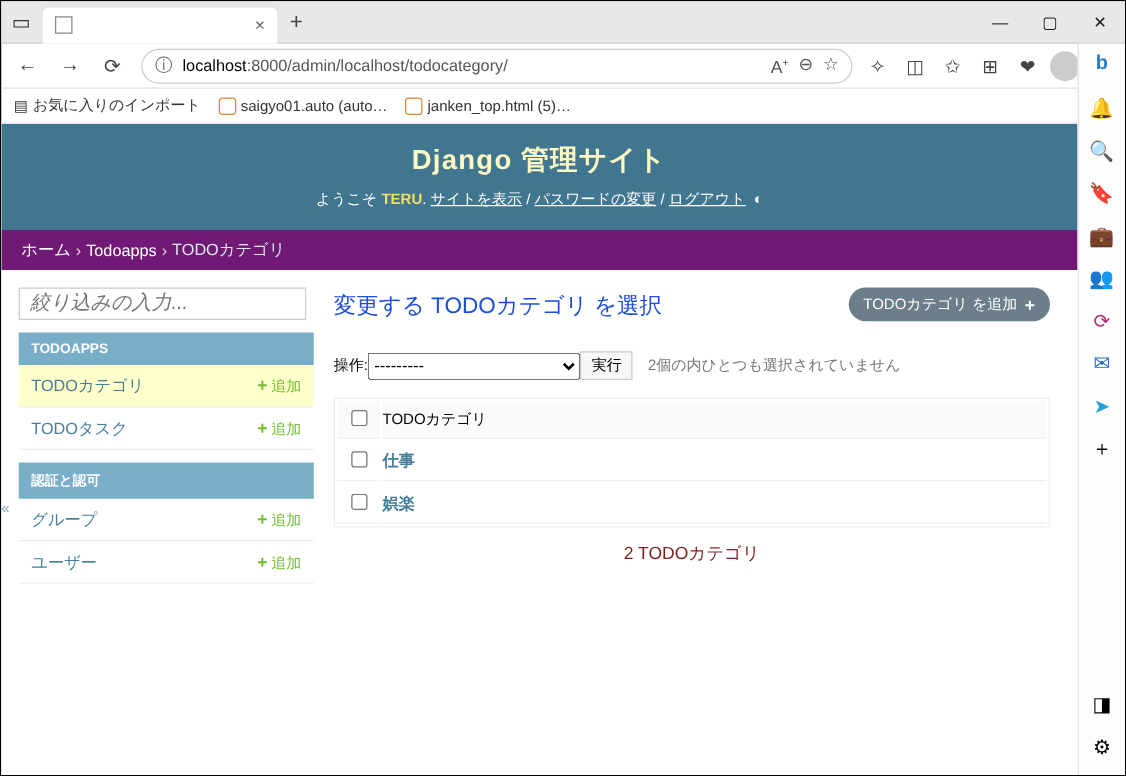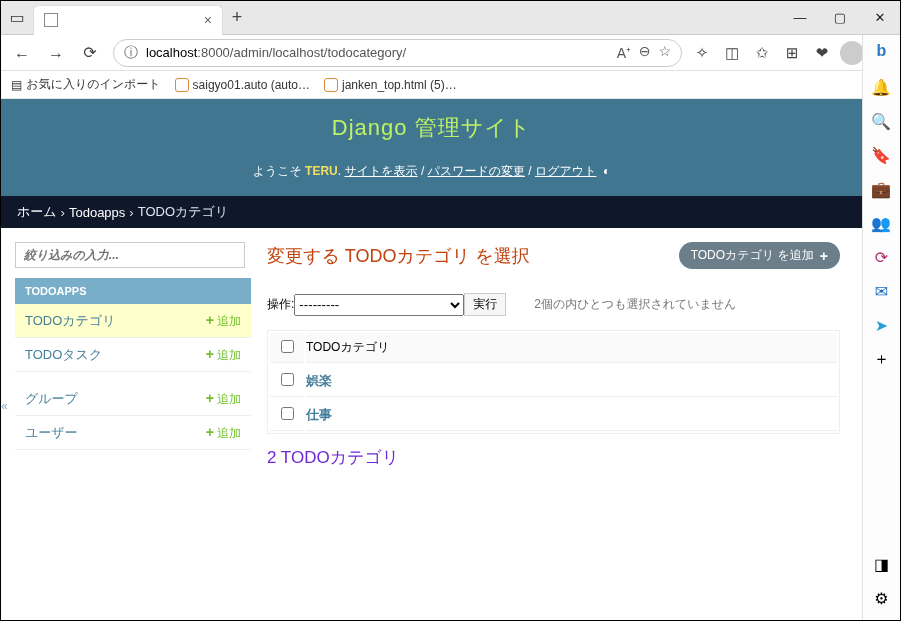--- a/index.html
+++ b/index.html
@@ -35,61 +35,61 @@
 .edge-sidebar { position: absolute; right: 0; top: 34px; width: 38px; bottom: 0; border-left: 1px solid #e0e0e0; background: #fdfdfd; display: flex; flex-direction: column; align-items: center; padding-top: 4px; gap: 14px; }
 .edge-sidebar .es-icon { width: 20px; height: 20px; display: flex; justify-content: center; align-items: center; font-size: 16px; }
 .edge-sidebar .es-bottom { margin-top: auto; margin-bottom: 12px; display: flex; flex-direction: column; gap: 14px; align-items: center; }
 .bing { width: 24px; height: 24px; border-radius: 50%; display: flex; justify-content: center; align-items: center; font-size: 16px; font-weight: bold; color: #2a7bc4; }
 
 
 .content { position: absolute; left: 0; top: 98px; right: 38px; bottom: 0; background: #fff; overflow: hidden; }
 
 
 .dj-header { background: #417690; color: #fff; text-align: center; padding: 14px 0 16px; }
-.dj-header h1 { font-size: 22px; font-weight: 400; color: #bef264; letter-spacing: 1px; }
-.dj-user { font-size: 12px; margin-top: 20px; color: #fff; }
+.dj-header h1 { font-size: 22px; font-weight: 700; color: #fef9c3; letter-spacing: 1px; }
+.dj-user { font-size: 12px; margin-top: 8px; color: #fff; }
 .dj-user a { color: #fff; text-decoration: underline; }
 .dj-user .username { color: #f5dd5d; font-weight: 600; }
 
 
-.breadcrumbs { background: #0f172a; height: 32px; display: flex; align-items: center; padding: 0 16px; font-size: 13px; color: #fff; }
+.breadcrumbs { background: #701a75; height: 32px; display: flex; align-items: center; padding: 0 16px; font-size: 13px; color: #fff; }
 .breadcrumbs a { color: #fff; text-decoration: none; }
 .breadcrumbs .sep { margin: 0 4px; color: #ddd; }
 .breadcrumbs .current { color: #dce6ec; }
 
 
 .dj-body { display: flex; }
 .sidebar { width: 250px; padding: 14px 0 0 14px; }
-.filter-input { width: 230px; height: 26px; border: 1px solid #ccc; padding: 0 8px; font-size: 12px; color: #999; font-style: italic; font-weight: bold; }
+.filter-input { width: 230px; height: 26px; border: 1px solid #ccc; padding: 0 8px; font-size: 16px; color: #999; font-style: italic; }
 .module { margin-top: 10px; }
 .module-header { background: #79aec8; color: #fff; font-size: 11px; font-weight: bold; padding: 7px 10px; text-transform: uppercase; }
 .module-row { display: flex; justify-content: space-between; align-items: center; padding: 0 10px; height: 34px; border-bottom: 1px solid #eee; font-size: 13px; }
 .module-row.selected { background: #ffffcc; }
 .module-row a.name { color: #447e9b; text-decoration: none; }
 .module-row .add { color: #70bf2b; font-size: 12px; }
 .module-row .add::before { content: "+"; font-weight: bold; margin-right: 3px; font-size: 14px; }
 
 
 .main-panel { flex: 1; padding: 14px 22px 14px 16px; }
 .main-top { display: flex; justify-content: space-between; align-items: center; }
-.main-title { font-size: 18px; font-weight: 400; color: #c2410c; }
+.main-title { font-size: 18px; font-weight: 400; color: #1d4ed8; }
 .add-btn { background: #6b7e8a; color: #fff; border: none; border-radius: 14px; padding: 5px 12px; font-size: 12px; display: flex; align-items: center; gap: 6px; }
 .add-btn .plus { font-size: 14px; font-weight: bold; }
 
 .actions { margin-top: 24px; display: flex; align-items: center; font-size: 12px; }
 .actions select { width: 170px; height: 22px; }
 .actions .go { border: 1px solid #ccc; background: #f7f7f7; padding: 2px 8px; font-size: 12px; }
-.actions .sel-text { color: #777; margin-left: 28px; }
+.actions .sel-text { color: #777; margin-left: 12px; }
 
 .obj-table { margin-top: 14px; width: 100%; border: 1px solid #eee; }
 .obj-table th { text-align: left; background: #fafafa; font-size: 12px; font-weight: 400; height: 30px; border-bottom: 1px solid #eee; }
 .obj-table td { height: 32px; border-bottom: 1px solid #eee; font-size: 13px; }
 .obj-table .chk { width: 34px; text-align: center; }
 .obj-table a { color: #447e9b; text-decoration: none; font-weight: 600; }
-.count { margin-top: 12px; font-size: 17px; color: #6d28d9; }
+.count { margin-top: 12px; font-size: 14px; color: #7f1d1d; text-align: center; }
 
 .collapse-handle { position: absolute; left: 0; top: 300px; font-size: 12px; color: #79aec8; }
 </style>
 </head>
 <body>
 
 <div class="titlebar">
   <div class="tab-strip-icon">▭</div>
   <div class="browser-tab">
     <span class="favicon"></span>
@@ -185,20 +185,21 @@
         <div class="module-row selected">
           <a class="name">TODOカテゴリ</a>
           <span class="add">追加</span>
         </div>
         <div class="module-row">
           <a class="name">TODOタスク</a>
           <span class="add">追加</span>
         </div>
       </div>
       <div class="module">
+        <div class="module-header">認証と認可</div>
         <div class="module-row">
           <a class="name">グループ</a>
           <span class="add">追加</span>
         </div>
         <div class="module-row">
           <a class="name">ユーザー</a>
           <span class="add">追加</span>
         </div>
       </div>
     </div>
@@ -224,25 +225,25 @@
       <table class="obj-table">
         <thead>
           <tr>
             <th class="chk"><input type="checkbox" style=""></th>
             <th>TODOカテゴリ</th>
           </tr>
         </thead>
         <tbody>
           <tr>
             <td class="chk"><input type="checkbox" style=""></td>
-            <td><a href="#">娯楽</a></td>
+            <td><a href="#">仕事</a></td>
           </tr>
           <tr>
             <td class="chk"><input type="checkbox" style=""></td>
-            <td><a href="#">仕事</a></td>
+            <td><a href="#">娯楽</a></td>
           </tr>
         </tbody>
       </table>
 
       <div class="count">2 TODOカテゴリ</div>
     </div>
   </div>
 
   <div class="collapse-handle">«</div>
 </div>

